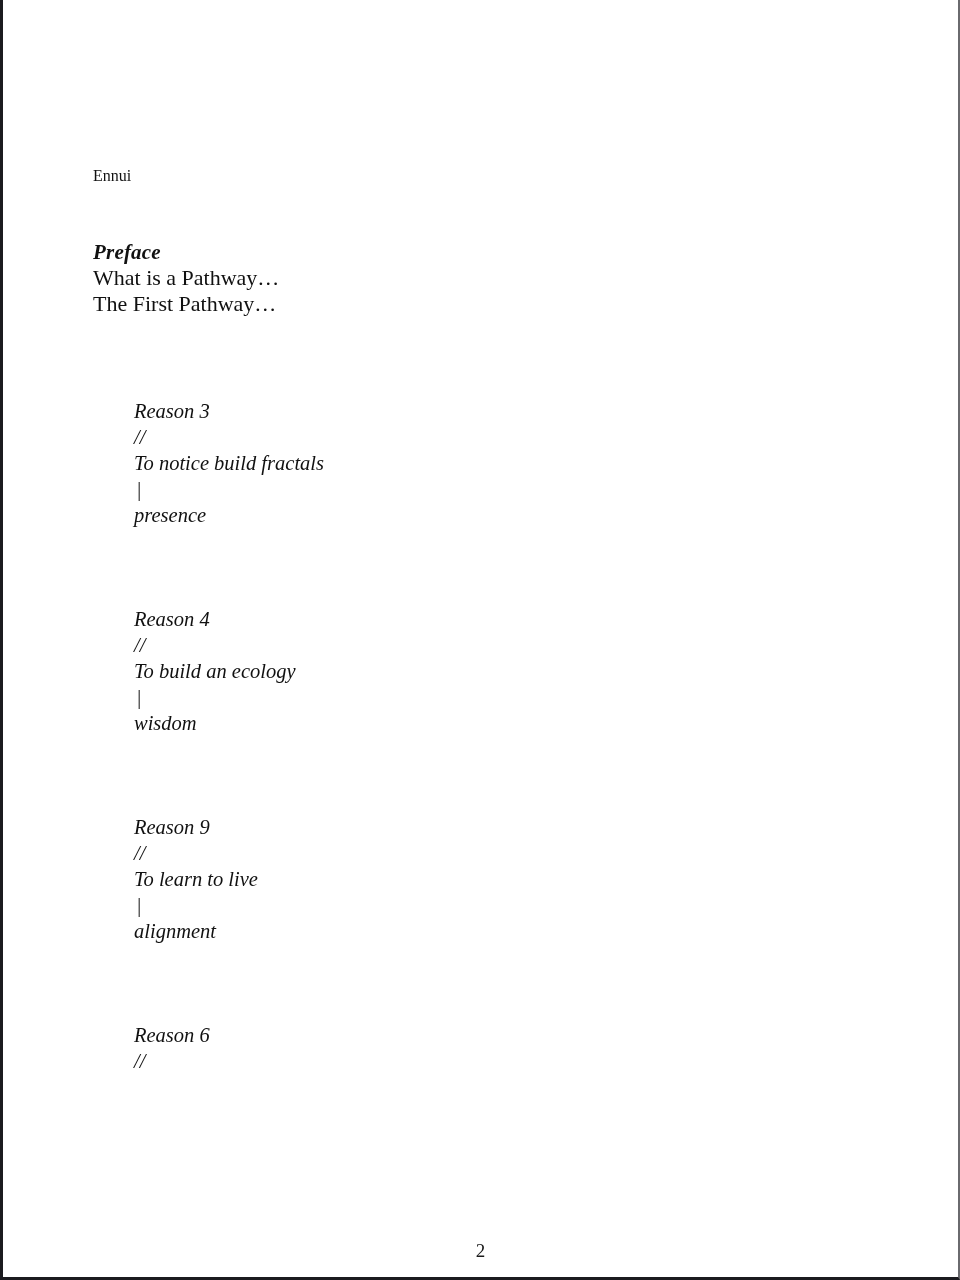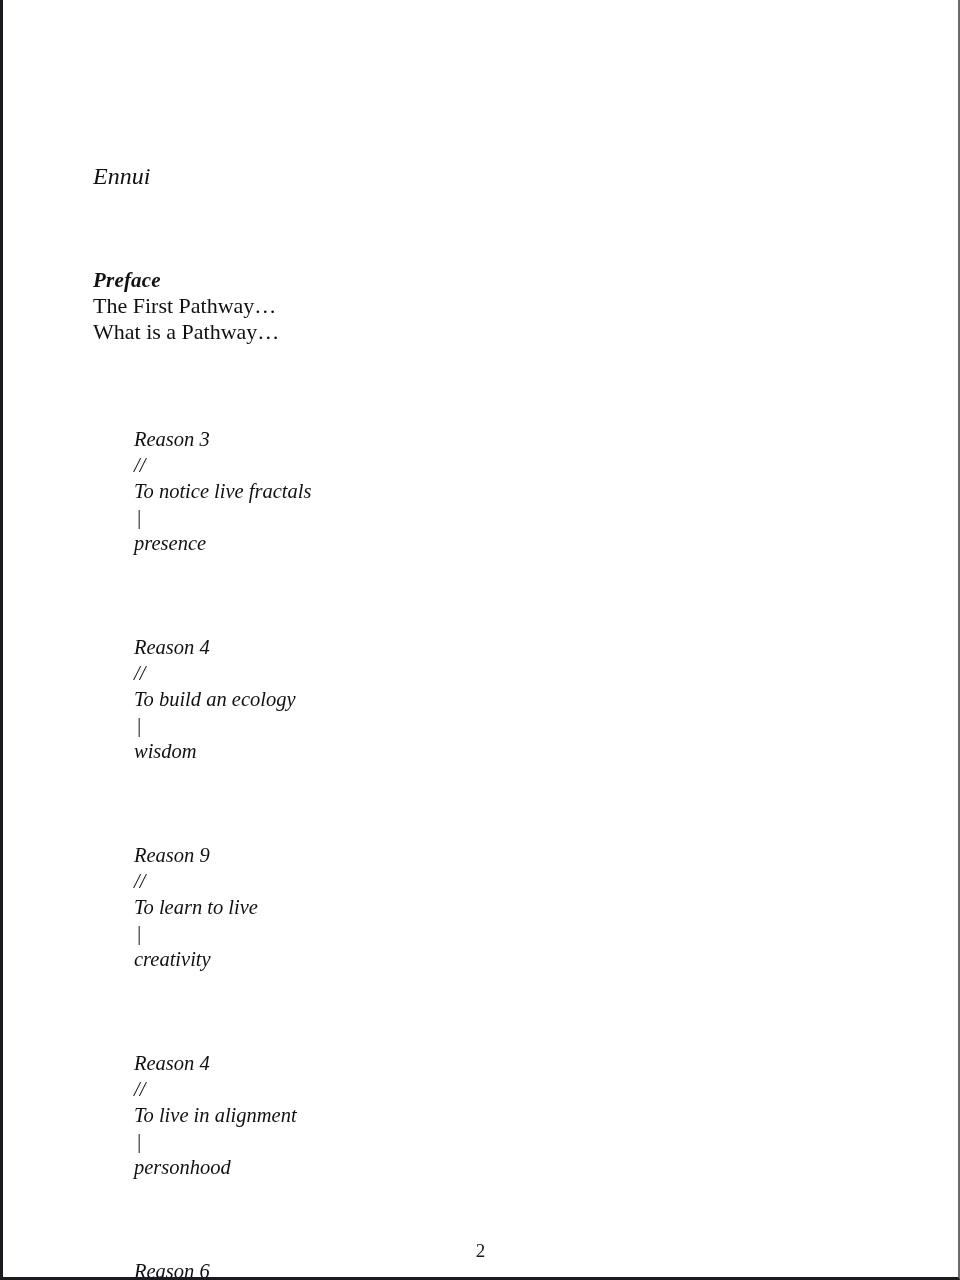--- a/index.html
+++ b/index.html
@@ -32,22 +32,21 @@
     right: 60px;
   }
 
   .line {
     color: #111111;
     white-space: pre-wrap;
   }
 
   
   .entry-italic {
-    font-style: italic;
-    font-size: 24px;
+    font-size: 16px;
     line-height: 26px;
   }
 
   
   .heading {
     font-style: italic;
     font-weight: bold;
     font-size: 21px;
     line-height: 26px;
     letter-spacing: 0.2px;
@@ -69,21 +68,21 @@
   }
 
   .reason .sep-slash,
   .reason .sep-pipe {
     font-style: italic;
   }
   .reason .sep-pipe {
     padding: 0 2px;
   }
 
-  .block-preface { margin-top: 78px; }
+  .block-preface { margin-top: 50px; }
   .block-reasons { margin-top: 55px; }
   .reason-row { margin-top: 26px; }
   .reason-row:first-child { margin-top: 0; }
 
   .page-number {
     position: absolute;
     left: 0;
     right: 0;
     top: 1240px;
     text-align: center;
@@ -96,57 +95,50 @@
 <body>
 
 <div class="page">
 
   <div class="content">
 
     <div class="line entry-italic">Ennui</div>
 
     <div class="block-preface">
       <div class="line heading">Preface</div>
+      <div class="line entry-roman">What is a Pathway…</div>
       <div class="line entry-roman">The First Pathway…</div>
-      <div class="line entry-roman">What is a Pathway…</div>
     </div>
 
     <div class="block-reasons">
 
       <div class="reason-row line reason">
         <span>Reason 3</span>
         <span class="sep-slash">//</span>
-        <span>To notice live fractals</span>
+        <span>To notice build fractals</span>
         <span class="sep-pipe">|</span>
         <span>presence</span>
       </div>
 
       <div class="reason-row line reason">
         <span>Reason 4</span>
         <span class="sep-slash">//</span>
         <span>To build an ecology</span>
         <span class="sep-pipe">|</span>
         <span>wisdom</span>
       </div>
 
       <div class="reason-row line reason">
         <span>Reason 9</span>
         <span class="sep-slash">//</span>
         <span>To learn to live</span>
         <span class="sep-pipe">|</span>
-        <span>creativity</span>
+        <span>alignment</span>
       </div>
 
-      <div class="reason-row line reason">
-        <span>Reason 4</span>
-        <span class="sep-slash">//</span>
-        <span>To live in alignment</span>
-        <span class="sep-pipe">|</span>
-        <span>personhood</span>
-      </div>
 
       <div class="reason-row line reason">
         <span>Reason 6</span>
         <span class="sep-slash">//</span>
         
         
         
       </div>
 
     </div>

